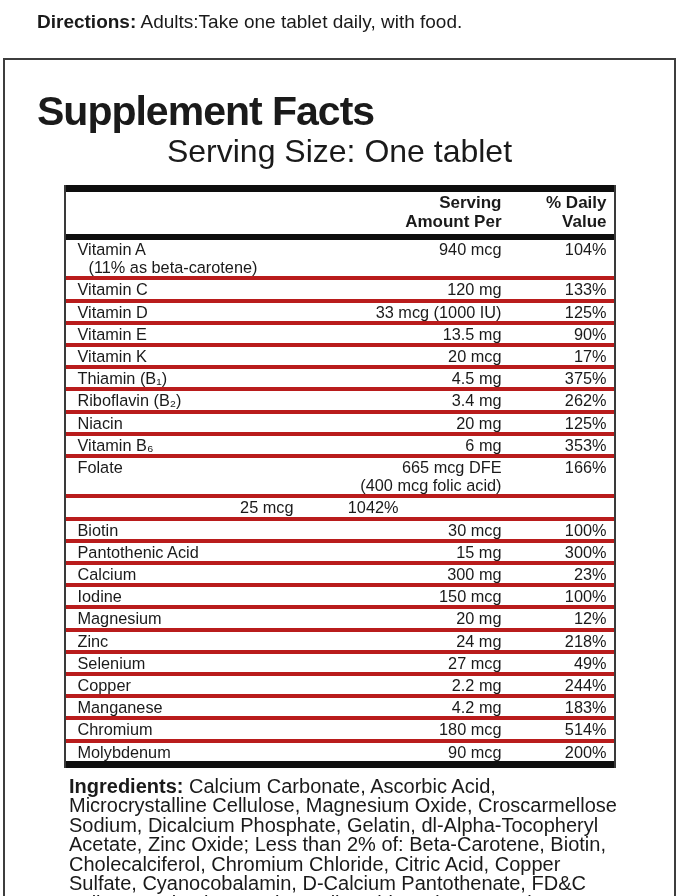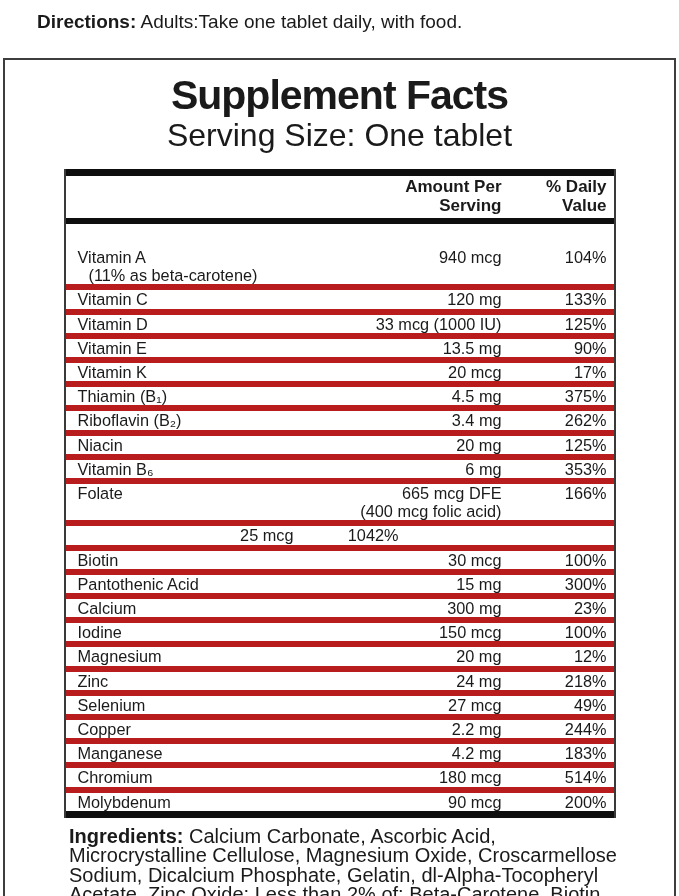--- a/index.html
+++ b/index.html
@@ -11,43 +11,43 @@
   .directions{
     padding:9px 0 0 37px;font-size:19px;line-height:26px;margin-bottom:23px;
     white-space:nowrap;
   }
   .directions .lbl{font-weight:bold;}
   .panel{
     margin:0 3px;height:846px;box-sizing:border-box;
     border:2px solid #3d3d3d;background:#fff;
   }
   .panel-title{
-    text-align:center;font-weight:bold;font-size:41px;line-height:46px;
-    margin-top:12px;letter-spacing:-1px;
+    font-weight:bold;font-size:41px;line-height:46px;
+    margin-top:28px;letter-spacing:-1px;padding-left:32px;
   }
   .serving-size{
     text-align:center;font-size:32px;line-height:30px;margin-top:2px;
   }
   .facts{
     width:552px;margin:19px auto 0;box-sizing:border-box;
     border-left:2px solid #3a3a3a;border-right:2px solid #3a3a3a;
     background:#fff;
   }
   .bar-thick{height:7px;background:#0e0e0e;}
   .bar-head{height:6px;background:#0e0e0e;}
   .frow{display:flex;align-items:flex-start;}
   .col-name{flex:1;padding-left:12px;box-sizing:border-box;text-align:left;}
   .col-amt{width:228px;text-align:right;box-sizing:border-box;}
   .col-dv{width:112px;text-align:right;padding-right:7px;box-sizing:border-box;}
   .fhead{font-weight:bold;font-size:17px;line-height:18.5px;padding:2px 0 3px;}
   .rows .frow{
-    border-top:6px solid #b91c1c;
+    border-top:4px solid #b91c1c;
     font-size:16.3px;line-height:18.2px;padding:0;
   }
-  .rows .frow:first-child{border-top:none;margin-top:24px;}
+  .rows .frow:first-child{border-top:none;}
   .nutrient-note{padding-left:11px;}
   .ingredients{
     padding:9px 42px 0 64px;font-size:20px;line-height:19.5px;
     text-align:left;
   }
   .ingredients .lbl{font-weight:bold;}
 </style>
 </head>
 <body>
 
@@ -58,22 +58,22 @@
 <div class="panel">
   <div class="panel-title">Supplement Facts</div>
   <div class="serving-size">Serving Size: One tablet</div>
 
   <div class="facts">
     <div class="bar-thick"></div>
 
     <div class="frow fhead">
       <div class="col-name"></div>
       <div class="col-amt">
+        <div>Serving</div>
         <div>Amount Per</div>
-        <div>Serving</div>
       </div>
       <div class="col-dv">
         <div>% Daily</div>
         <div>Value</div>
       </div>
     </div>
 
     <div class="bar-head"></div>
 
     <div class="rows">

